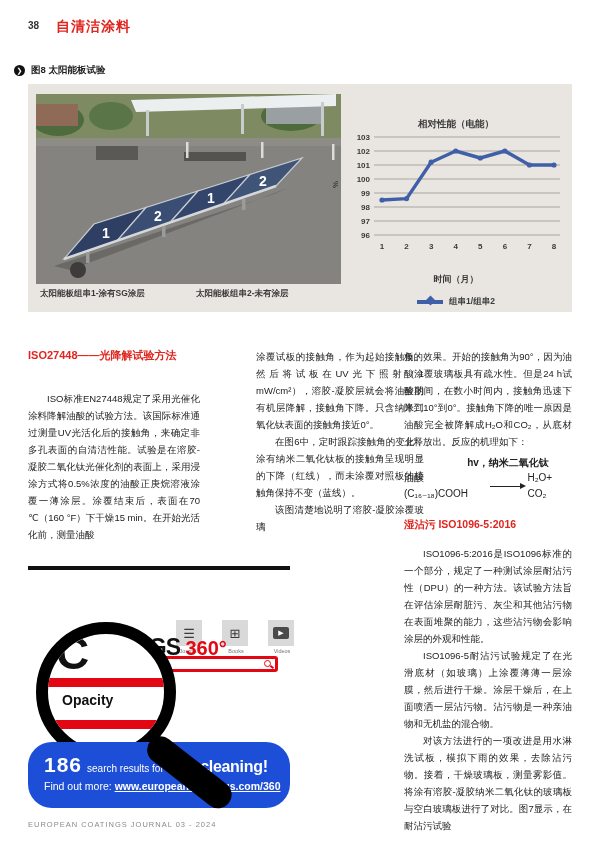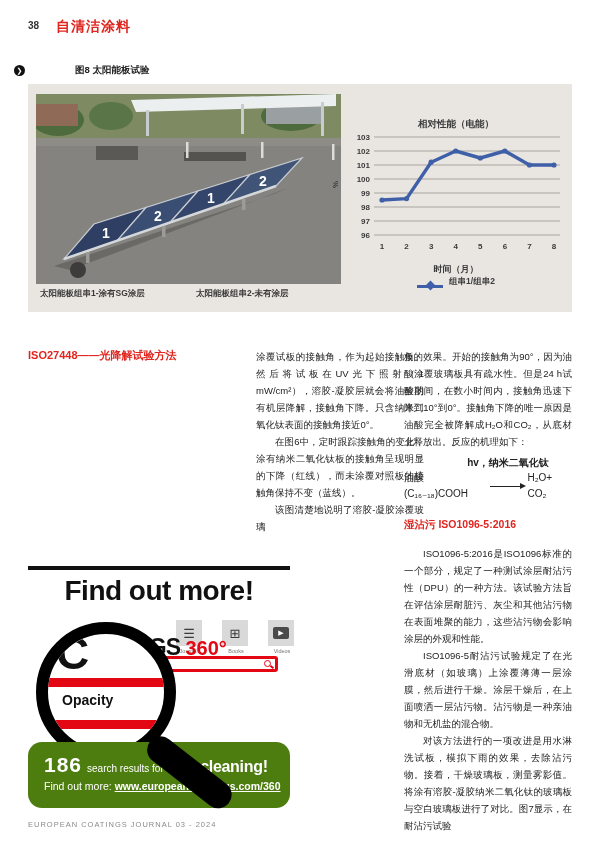--- a/index.html
+++ b/index.html
@@ -7,35 +7,35 @@
   body { font-family:"Liberation Sans","DejaVu Sans",sans-serif; }
   .page { position:relative; width:600px; height:849px; background:#fff; overflow:hidden; margin:0 auto; }
 
   
   .page-number { position:absolute; left:28px; top:20px; font-size:10px; font-weight:bold; color:#333; }
   .section-title { position:absolute; left:56px; top:18px; font-size:14px; font-weight:bold; color:#e0251f; letter-spacing:1px; }
 
   
   .fig-label-row { position:absolute; left:14px; top:64px; display:flex; align-items:center; gap:6px; }
   .fig-marker { width:11px; height:11px; border-radius:50%; background:#111; color:#fff; font-size:7px; line-height:11px; text-align:center; font-weight:bold; }
-  .fig-label { font-size:9.5px; font-weight:bold; color:#222;margin-left:44px; }
+  .fig-label { font-size:9.5px; font-weight:bold; color:#222; }
 
   
   .figure-box { position:absolute; left:28px; top:84px; width:544px; height:228px; background:#e9e6e1; }
   .photo { position:absolute; left:8px; top:10px; width:305px; height:190px; overflow:hidden; }
   .caption { position:absolute; font-size:8.5px; font-weight:bold; color:#3a3a3a; top:204px; }
   .caption.left { left:12px; }
   .caption.right { left:168px; }
 
   
   .chart { position:absolute; left:316px; top:34px; width:224px; }
   .chart-title { text-align:center; font-size:9.5px; font-weight:bold; color:#3a3a3a; }
   .chart-ylabel { position:absolute; left:-12px; top:62px; font-size:8px; font-weight:bold; color:#3a3a3a; transform:rotate(-90deg); }
-  .chart-xlabel { text-align:center; font-size:9px; font-weight:bold; color:#3a3a3a; margin-top:2px; }
-  .chart-legend { display:flex; justify-content:center; align-items:flex-end; gap:6px; }
+  .chart-xlabel { text-align:center; font-size:9px; font-weight:bold; color:#3a3a3a; margin-top:12px; }
+  .chart-legend { display:flex; justify-content:center; align-items:center; gap:6px; margin-top:10px; }
   .legend-line { width:26px; height:3.5px; position:relative; }
   .legend-line:after { content:""; position:absolute; left:10px; top:-3px; width:7px; height:7px; transform:rotate(45deg); background:inherit; }
   .legend-label { font-size:8.5px; font-weight:bold; color:#3a3a3a; }
 
   
   .col { position:absolute; top:348px; font-size:9.5px; line-height:17px; color:#222; text-align:justify; }
   .col1 { left:28px; width:172px; }
   .col2 { left:228px; width:168px;margin-left:28px; }
   .col3 { left:404px; width:168px; }
   .col h3 { font-size:11px; line-height:15px; color:#e0251f; margin-bottom:27px; font-weight:bold; }
@@ -61,21 +61,21 @@
   .lens-handle { position:absolute; left:122px; top:158px; width:100px; height:27px; background:#000; border-radius:14px; transform:rotate(38deg); transform-origin:left center; z-index:4; }
   .ad-nav { position:absolute; left:148px; top:50px; display:flex; gap:18px; }
   .ad-nav .navitem { width:28px; text-align:center; }
   .ad-nav .navbox { width:26px; height:26px; background:#d9d9d9; display:flex; align-items:center; justify-content:center; font-size:13px; color:#3a3a3a; }
   .ad-nav .navbox.video { color:#fff; }
   .ad-nav .navbox.video span { background:#4a4a4a; width:16px; height:12px; border-radius:2px; font-size:7px; line-height:12px; }
   .ad-nav .navlabel { font-size:5.5px; color:#777; margin-top:2px; }
   .searchbar { position:absolute; left:22px; top:86px; width:228px; height:16px; background:#fff; border:3px solid #e30613; border-radius:3px; z-index:2; }
   .search-glyph { position:absolute; right:4px; top:0.5px; width:7px; height:7px; border:1.6px solid #e30613; border-radius:50%; }
   .search-glyph:after { content:""; position:absolute; left:5px; top:5px; width:4px; height:1.6px; background:#e30613; transform:rotate(40deg); }
-  .banner { position:absolute; left:0; top:172px; width:262px; height:66px; background:#4d7c0f; border-radius:14px; color:#fff; padding:11px 16px; z-index:3; }
+  .banner { position:absolute; left:0; top:172px; width:262px; height:66px; background:#1d4ed8; border-radius:24px; color:#fff; padding:11px 16px; z-index:3; }
   .banner .line1 { display:flex; align-items:baseline; gap:5px; white-space:nowrap; }
   .banner .count { font-size:21px; font-weight:bold; letter-spacing:1px; }
   .banner .mid { font-size:10px; }
   .banner .keyword { font-size:16px; font-weight:bold; letter-spacing:-0.3px; }
   .banner .line2 { font-size:10.5px; margin-top:3px; white-space:nowrap; }
   .banner .url { text-decoration:underline; font-weight:bold; }
 
   .footer { position:absolute; left:28px; top:820px; font-size:7.5px; letter-spacing:1px; color:#8a8a8a; }
 
   svg text { font-family:"Liberation Sans","DejaVu Sans",sans-serif; }
@@ -176,20 +176,21 @@
         <div class="legend-label">组串1/组串2</div>
       </div>
     </div>
 
     <div class="caption left">太阳能板组串1-涂有SG涂层</div>
     <div class="caption right">太阳能板组串2-未有涂层</div>
   </div>
 
   <div class="col col1">
     <h3>ISO27448——光降解试验方法</h3>
+    <p class="indent">ISO标准EN27448规定了采用光催化涂料降解油酸的试验方法。该国际标准通过测量UV光活化后的接触角，来确定非多孔表面的自清洁性能。试验是在溶胶-凝胶二氧化钛光催化剂的表面上，采用浸涂方式将0.5%浓度的油酸正庚烷溶液涂覆一薄涂层。涂覆结束后，表面在70 ℃（160 °F）下干燥15 min。在开始光活化前，测量油酸</p>
   </div>
 
   <div class="col col2">
     <p>涂覆试板的接触角，作为起始接触角。然后将试板在UV光下照射（1 mW/cm²），溶胶-凝胶层就会将油酸的有机层降解，接触角下降。只含纳米二氧化钛表面的接触角接近0°。</p>
     <p class="indent">在图6中，定时跟踪接触角的变化，涂有纳米二氧化钛板的接触角呈现明显的下降（红线），而未涂覆对照板的接触角保持不变（蓝线）。</p>
     <p class="indent">该图清楚地说明了溶胶-凝胶涂覆玻璃</p>
   </div>
 
   <div class="col col3">
     <p>板的效果。开始的接触角为90°，因为油酸涂覆玻璃板具有疏水性。但是24 h试验期间，在数小时间内，接触角迅速下降到10°到0°。接触角下降的唯一原因是油酸完全被降解成H₂O和CO₂，从底材上释放出。反应的机理如下：</p>
@@ -201,21 +202,20 @@
         <span>H₂O+ CO₂</span>
       </div>
     </div>
     <h4>湿沾污 ISO1096-5:2016</h4>
     <p class="indent">ISO1096-5:2016是ISO1096标准的一个部分，规定了一种测试涂层耐沾污性（DPU）的一种方法。该试验方法旨在评估涂层耐脏污、灰尘和其他沾污物在表面堆聚的能力，这些沾污物会影响涂层的外观和性能。</p>
     <p class="indent">ISO1096-5耐沾污试验规定了在光滑底材（如玻璃）上涂覆薄薄一层涂膜，然后进行干燥。涂层干燥后，在上面喷洒一层沾污物。沾污物是一种亲油物和无机盐的混合物。</p>
     <p class="indent">对该方法进行的一项改进是用水淋洗试板，模拟下雨的效果，去除沾污物。接着，干燥玻璃板，测量雾影值。将涂有溶胶-凝胶纳米二氧化钛的玻璃板与空白玻璃板进行了对比。图7显示，在耐沾污试验</p>
   </div>
 
   <div class="ad">
-    <div class="ad-headline">Find out more!</div>
     <div class="ad-logo">
       <span>OATINGS</span>
       <span class="suffix">360°</span>
     </div>
     <div class="ad-nav">
       <div class="navitem">
         <div class="navbox">☰</div>
         <div class="navlabel">Journals</div>
       </div>
       <div class="navitem">

